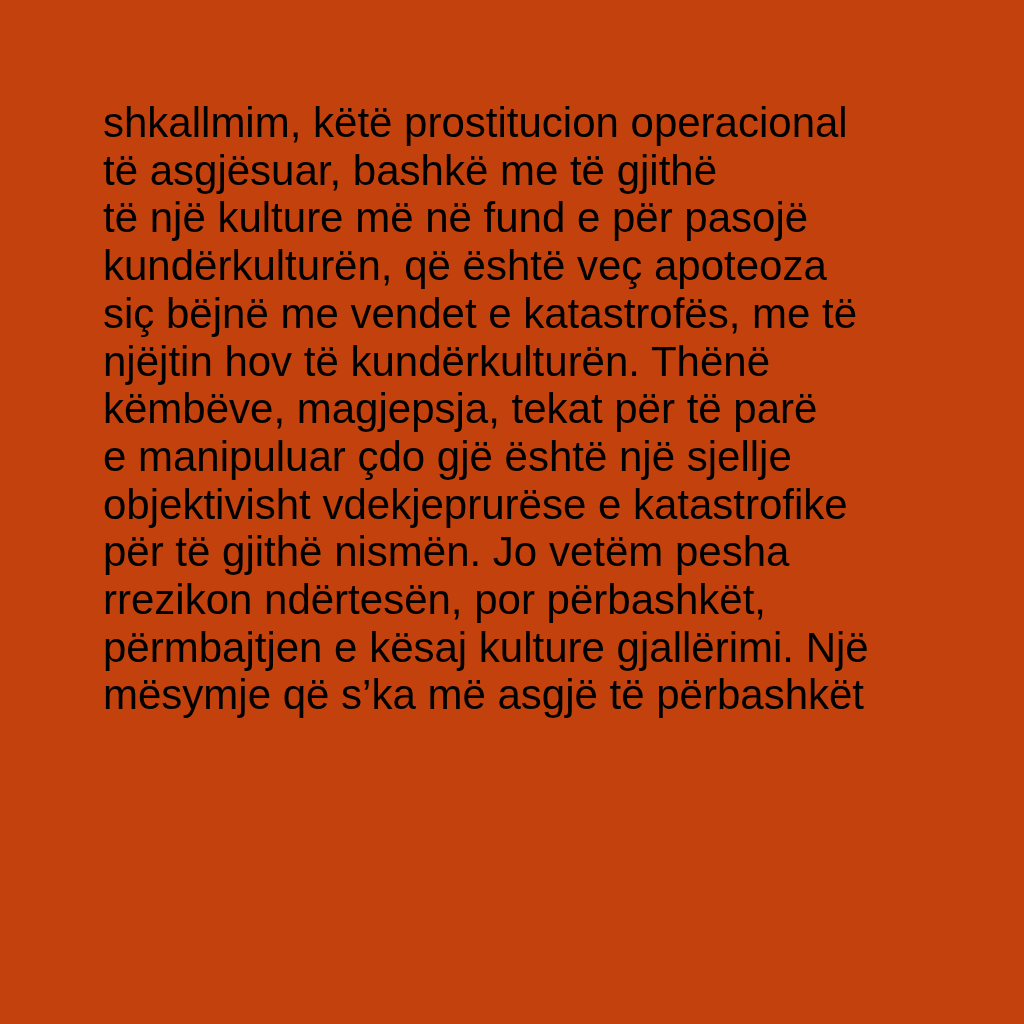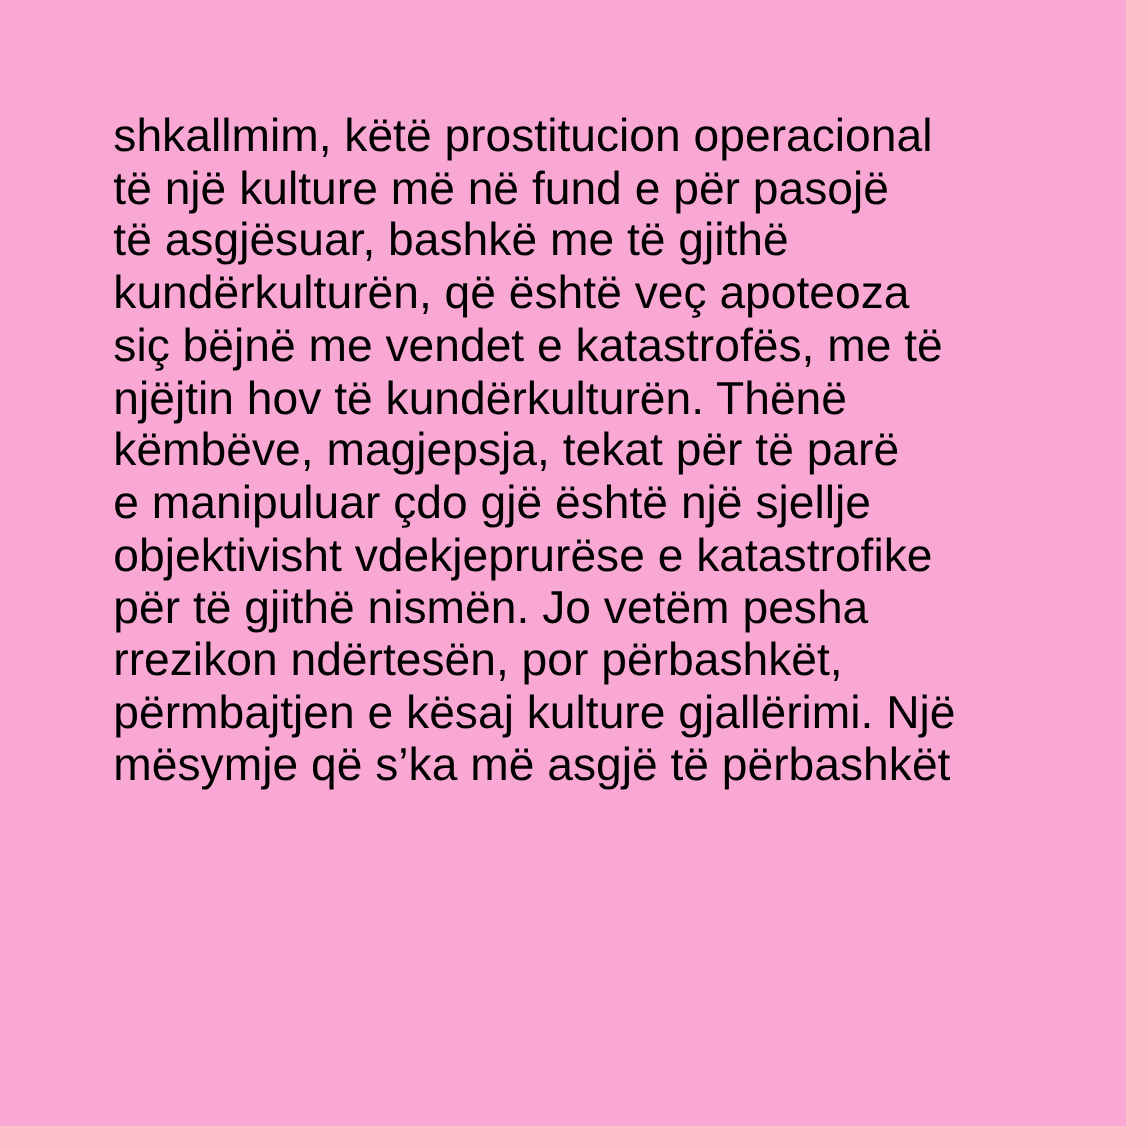--- a/index.html
+++ b/index.html
@@ -12,21 +12,21 @@
     background: #ffffff;
     overflow: hidden;
     font-family: "Liberation Sans", "DejaVu Sans", sans-serif;
   }
   .page {
     position: absolute;
     top: 0;
     left: 0;
     width: 1024px;
     height: 1024px;
-    background: #f9a8d4;
+    background: #c2410c;
   }
   .text-block {
     position: absolute;
     top: 99px;
     left: 103px;
     width: 818px;
   }
   .line {
     font-size: 42px;
     line-height: 47.7px;
@@ -34,22 +34,22 @@
     white-space: nowrap;
     letter-spacing: 0;
   }
 </style>
 </head>
 <body>
 
 <div class="page">
   <div class="text-block">
     <div class="line">shkallmim, këtë prostitucion operacional</div>
+    <div class="line">të asgjësuar, bashkë me të gjithë</div>
     <div class="line">të një kulture më në fund e për pasojë</div>
-    <div class="line">të asgjësuar, bashkë me të gjithë</div>
     <div class="line">kundërkulturën, që është veç apoteoza</div>
     <div class="line">siç bëjnë me vendet e katastrofës, me të</div>
     <div class="line">njëjtin hov të kundërkulturën. Thënë</div>
     <div class="line">këmbëve, magjepsja, tekat për të parë</div>
     <div class="line">e manipuluar çdo gjë është një sjellje</div>
     <div class="line">objektivisht vdekjeprurëse e katastrofike</div>
     <div class="line">për të gjithë nismën. Jo vetëm pesha</div>
     <div class="line">rrezikon ndërtesën, por përbashkët,</div>
     <div class="line">përmbajtjen e kësaj kulture gjallërimi. Një</div>
     <div class="line">mësymje që s’ka më asgjë të përbashkët</div>

